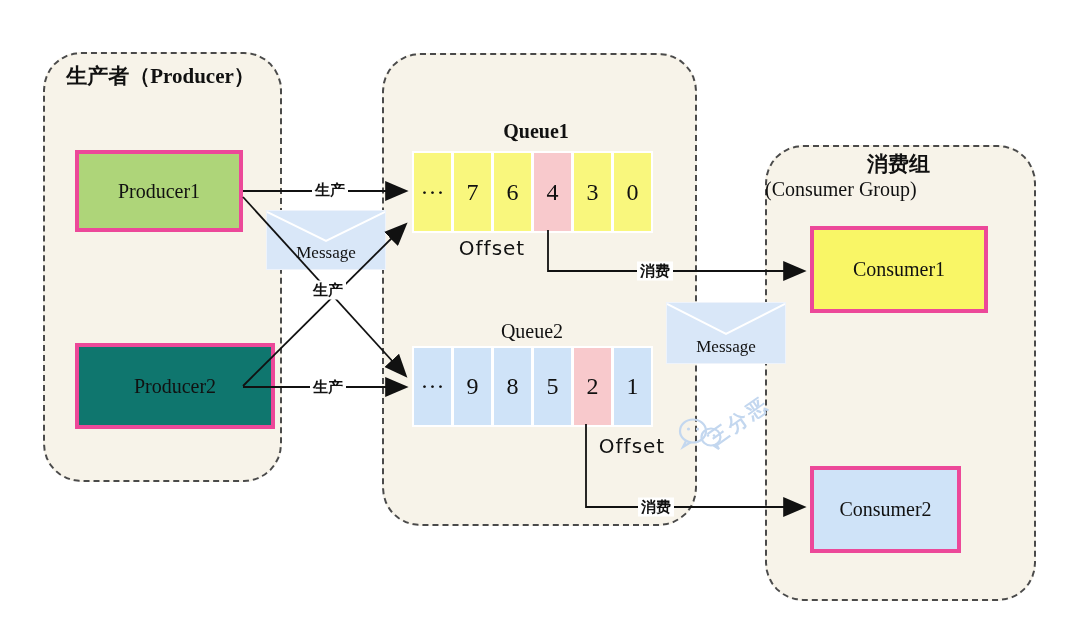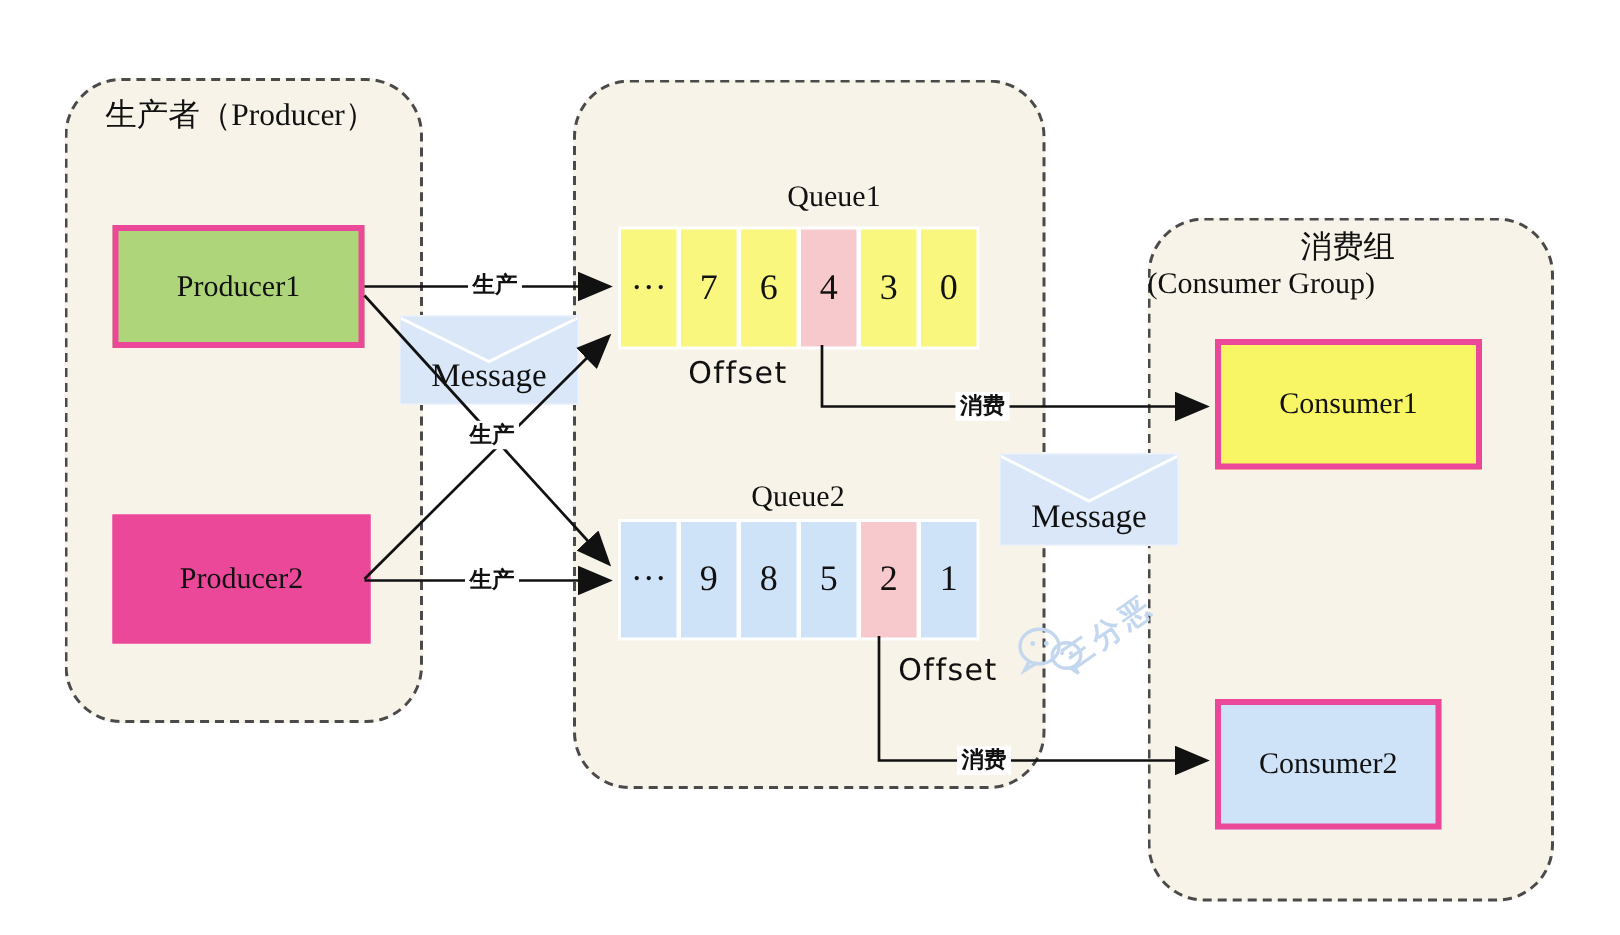--- a/index.html
+++ b/index.html
@@ -5,57 +5,57 @@
   html,body{margin:0;padding:0;background:#fff;}
   .canvas{position:relative;width:1080px;height:623px;background:#ffffff;overflow:hidden;
           font-family:"Liberation Serif",serif;color:#111;}
 
   
   .group-box{position:absolute;background:#f7f3e9;border:2px dashed #4a4a4a;border-radius:38px;z-index:1;}
   #producer-box{left:43px;top:52px;width:235px;height:426px;}
   #topic-box{left:382px;top:53px;width:311px;height:469px;}
   #consumer-box{left:765px;top:145px;width:267px;height:452px;}
 
-  .group-title{position:absolute;font-weight:normal;font-size:21px;text-align:center;z-index:2;white-space:nowrap;}
+  .group-title{position:absolute;font-weight:bold;font-size:21px;text-align:center;z-index:2;white-space:nowrap;}
   #producer-title{left:43px;top:62px;width:235px;}
   #topic-title{left:382px;top:64px;width:311px;}
   #consumer-title{left:765px;top:150px;width:267px;}
   #consumer-subtitle{left:765px;top:178px;width:267px;position:absolute;font-weight:normal;font-size:20px;text-align:left;z-index:2;}
 
   
   .node{position:absolute;display:flex;align-items:center;justify-content:center;
         font-size:20px;border:4px solid #ec4899;z-index:2;box-sizing:border-box;}
   #producer1{left:75px;top:150px;width:168px;height:82px;background:#aed579;}
-  #producer2{left:75px;top:343px;width:172px;height:86px;background:#ec4899;}
+  #producer2{left:75px;top:343px;width:200px;height:86px;background:#0f766e;}
   #consumer1{left:810px;top:226px;width:178px;height:87px;background:#f9f666;}
   #consumer2{left:810px;top:466px;width:151px;height:87px;background:#cfe3f8;}
 
   
   .queue-label{position:absolute;font-size:20px;transform:translateX(-50%);z-index:2;white-space:nowrap;}
-  #queue1-label{left:556px;top:120px;}
+  #queue1-label{left:536px;top:120px;font-weight:bold;}
   #queue2-label{left:532px;top:320px;text-align:center;}
   .queue-row{position:absolute;display:flex;gap:3px;background:#fff;padding:2px;z-index:2;}
   #queue1-row{left:412px;top:151px;}
   #queue2-row{left:412px;top:346px;}
   .cell{width:37px;display:flex;align-items:center;justify-content:center;font-size:24px;}
   .q-yellow .cell{background:#f9f77d;height:78px;}
   .q-blue  .cell{background:#cfe3f8;height:77px;}
   .cell.hl{background:#f8c9cc !important;}
 
   .offset{position:absolute;font-family:"DejaVu Sans",sans-serif;font-weight:400;font-size:20px;
           transform:translate(-50%,-50%);z-index:6;letter-spacing:1px;white-space:nowrap;}
   #offset1{left:492px;top:248px;}
   #offset2{left:632px;top:446px;}
 
   
   .envelope{position:absolute;background:#d9e7f8;z-index:4;box-shadow:0 0 0 1px #eef3fb;}
   #envelope1{left:267px;top:211px;width:118px;height:58px;}
   #envelope2{left:667px;top:303px;width:118px;height:60px;}
   .envelope svg{position:absolute;left:0;top:0;width:100%;height:100%;}
-  .envelope .msg{position:absolute;width:100%;text-align:center;bottom:6px;font-size:22px;z-index:1;}
+  .envelope .msg{position:absolute;width:100%;text-align:center;bottom:6px;font-size:17px;z-index:1;}
 
   
   .edge-label{position:absolute;transform:translate(-50%,-50%);font-weight:bold;font-size:15px;
               background:#fff;padding:0 3px;z-index:6;white-space:nowrap;}
   #produce1{left:330px;top:190px;}
   #produce2{left:328px;top:290px;}
   #produce3{left:328px;top:387px;}
   #consume1{left:655px;top:271px;}
   #consume2{left:656px;top:507px;}
 

